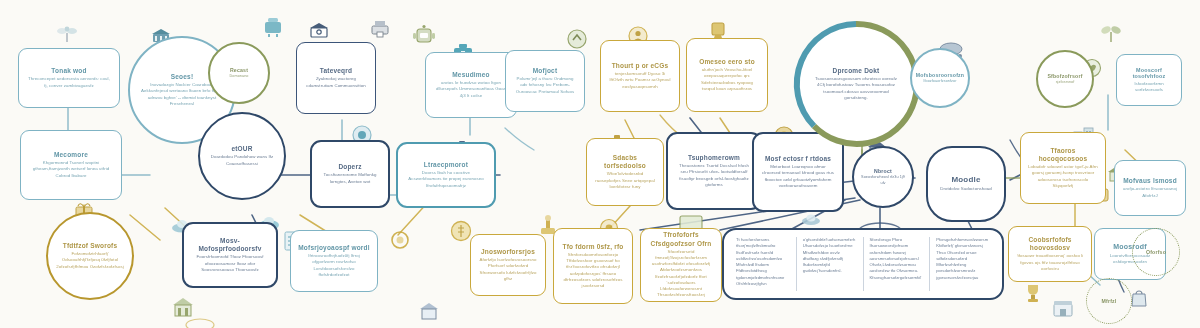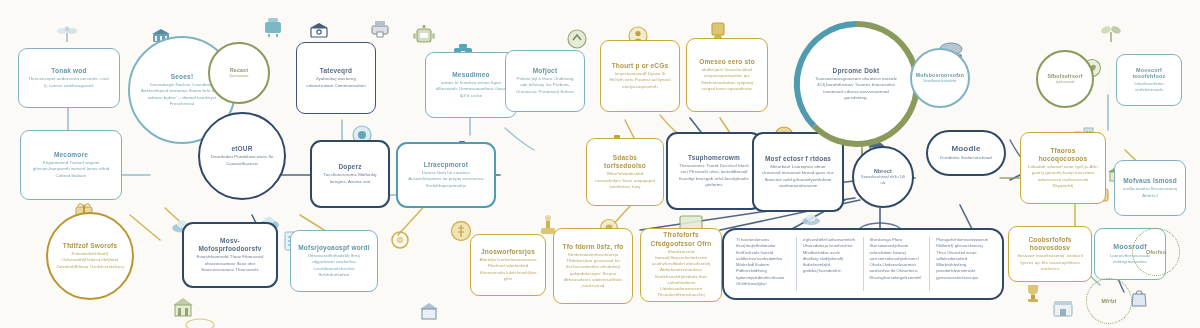--- a/index.html
+++ b/index.html
@@ -550,21 +550,21 @@
     </div>
   </div>
 
   <div class="node circ c-navy2 tiny" style="left:852px;top:146px;width:62px;height:62px;">
     <div class="node-txt t-navy">
       <div class="node-title">Nbroct</div>
       <div class="node-body">Soeosforwheosl rfz3u 1j9 ulv</div>
     </div>
   </div>
 
-  <div class="node rbox thick c-navy2" style="left:926px;top:130px;width:80px;height:46px;border-radius:26px;">
+  <div class="node rbox thick c-navy2" style="left:926px;top:146px;width:80px;height:76px;border-radius:26px;">
     <div class="node-txt t-navy">
       <div class="node-title" style="font-size:8px;">Moodle</div>
       <div class="node-body">Drotdolvo Sudoctonshoad</div>
     </div>
   </div>
 
   <div class="node" style="left:790px;top:18px;width:132px;height:132px;">
     <svg width="132" height="132" style="position:absolute;left:0;top:0;">
       <circle cx="66" cy="66" r="60" fill="#ffffff"></circle>
       <path d="M66 6 A60 60 0 1 1 24 108" fill="none" stroke="#8a9a5b" stroke-width="6"></path>

